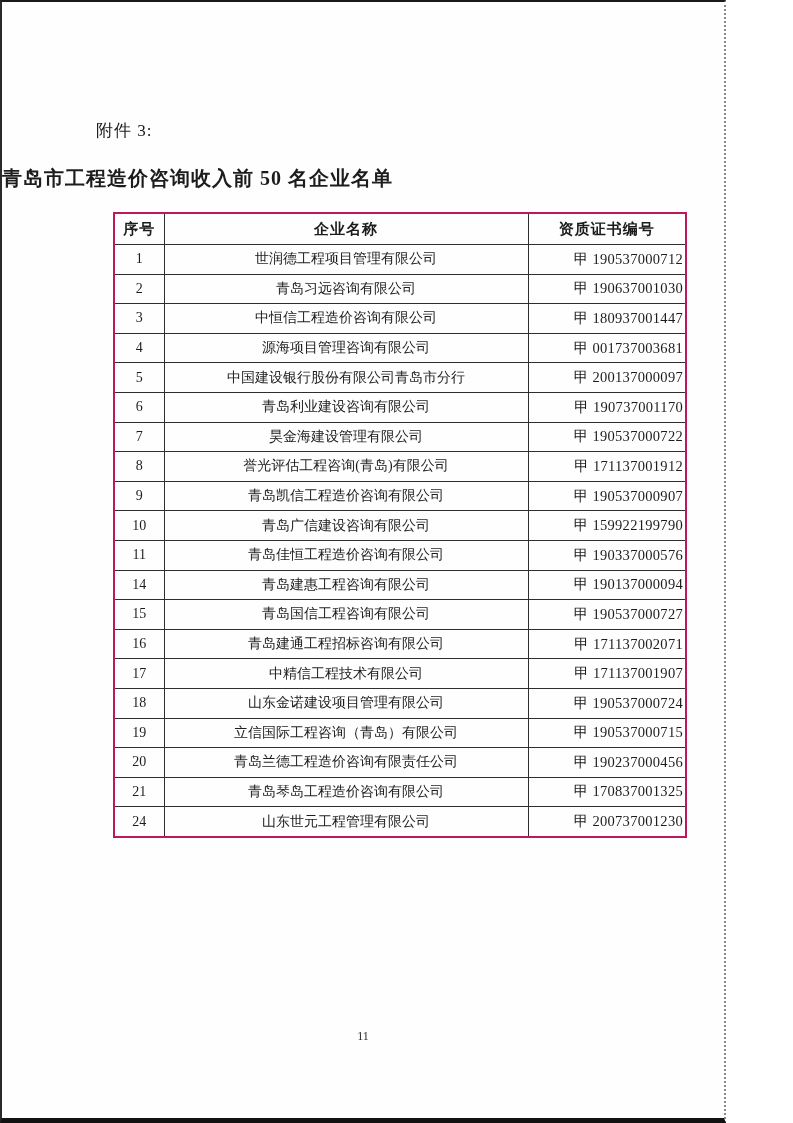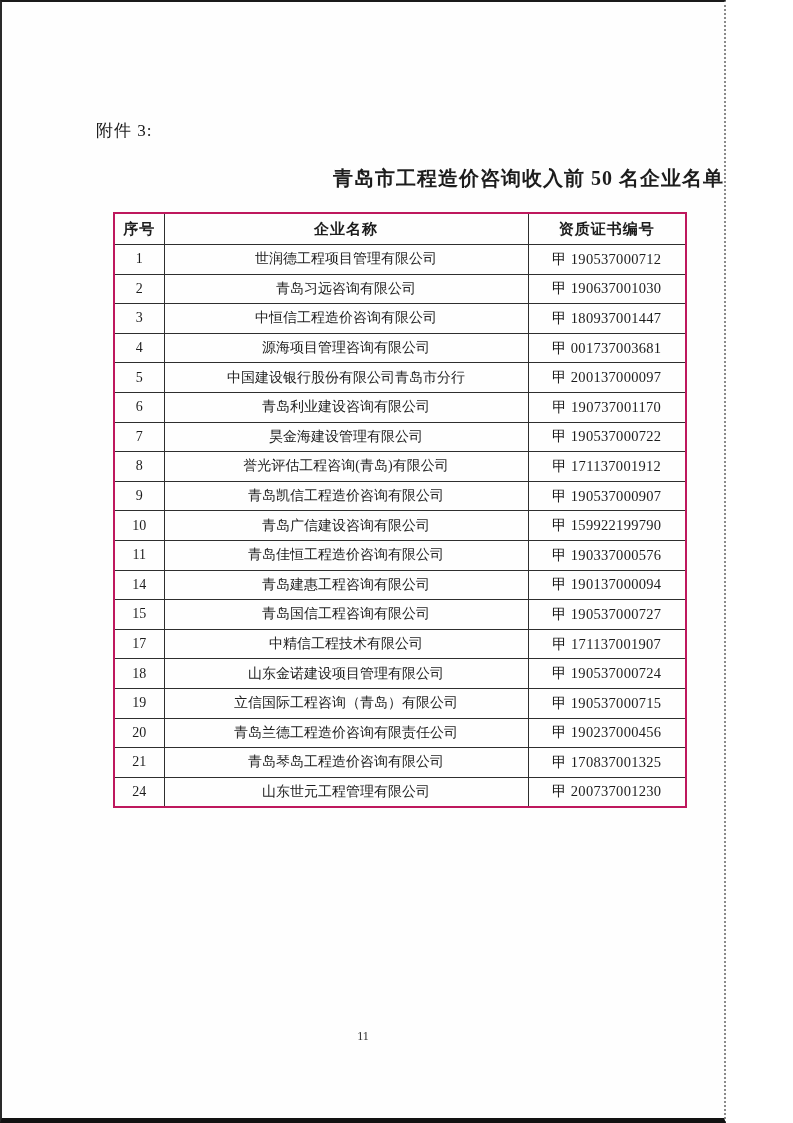--- a/index.html
+++ b/index.html
@@ -27,21 +27,21 @@
     top: 117px;
     font-size: 17px;
     letter-spacing: 1px;
     white-space: pre;
   }
   .doc-title {
     position: absolute;
     left: 0;
     right: 0;
     top: 163px;
-    text-align: right;
+    text-align: left;
     font-size: 20px;
     font-weight: bold;
     letter-spacing: 1px;
   }
   table.doc-table {
     position: absolute;
     left: 111px;
     top: 210px;
     width: 572px;
     border-collapse: collapse;
@@ -69,20 +69,21 @@
   .doc-table tbody td {
     height: 28.6px;
     font-size: 14px;
   }
   .doc-table tbody td.cell-no {
     font-size: 14px;
   }
   .doc-table tbody td.cell-cert {
     font-size: 14.5px;
     letter-spacing: 0.3px;
+    text-align: right;
   }
   .page-number {
     position: absolute;
     left: 0;
     right: 0;
     top: 1027px;
     text-align: center;
     font-size: 12px;
     color: #2b2b2b;
   }
@@ -183,20 +184,25 @@
     <td class="cell-name">青岛建惠工程咨询有限公司</td>
     <td class="cell-cert">甲 190137000094</td>
   </tr>
 
   <tr>
     <td class="cell-no">15</td>
     <td class="cell-name">青岛国信工程咨询有限公司</td>
     <td class="cell-cert">甲 190537000727</td>
   </tr>
 
+  <tr>
+    <td class="cell-no">16</td>
+    <td class="cell-name">青岛建通工程招标咨询有限公司</td>
+    <td class="cell-cert">甲 171137002071</td>
+  </tr>
 
   <tr>
     <td class="cell-no">17</td>
     <td class="cell-name">中精信工程技术有限公司</td>
     <td class="cell-cert">甲 171137001907</td>
   </tr>
 
   <tr>
     <td class="cell-no">18</td>
     <td class="cell-name">山东金诺建设项目管理有限公司</td>

